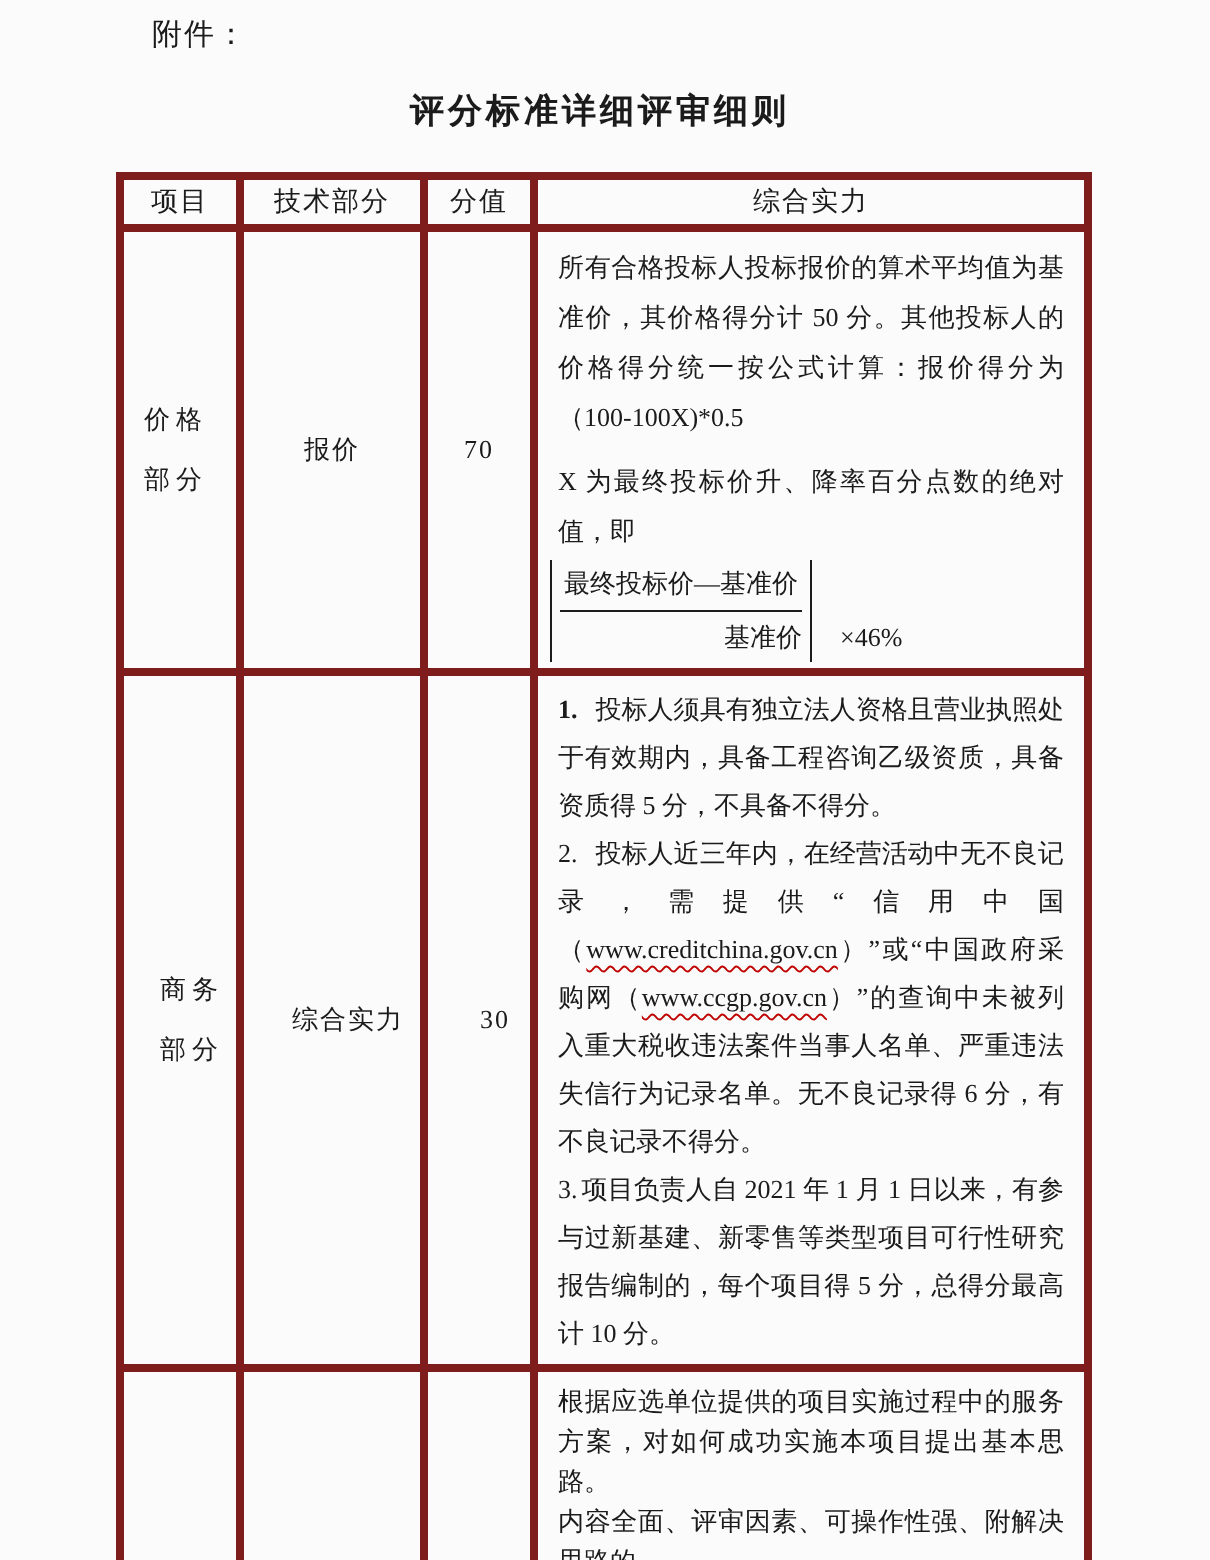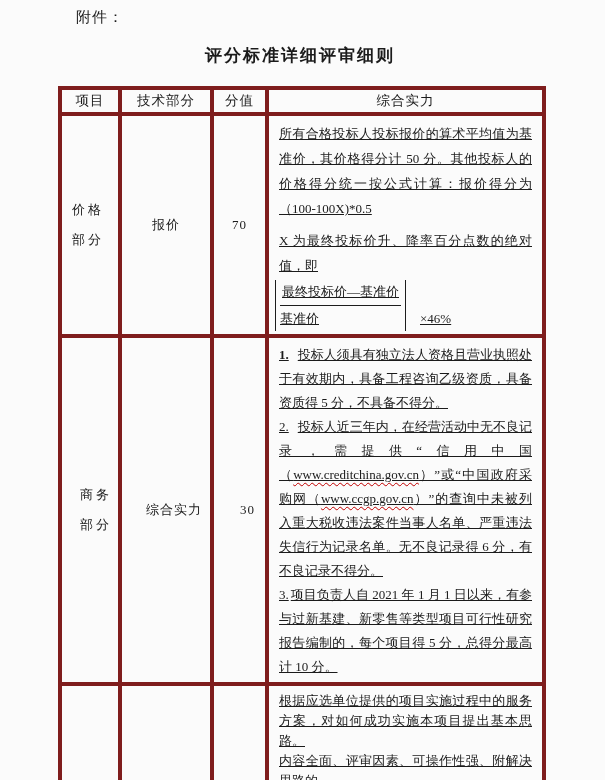--- a/index.html
+++ b/index.html
@@ -34,21 +34,20 @@
     letter-spacing: 1px;
   }
   .cell-mid { text-align: center; vertical-align: middle; letter-spacing: 1px; }
   .section-inner { width: 36px; margin: 0 auto; line-height: 2.3; letter-spacing: 3px; text-align: left; }
   .row-price  > td { height: 170px; }
   .row-biz    > td { height: 319px; padding-left: 16px; }
   .row-tech   > td { height: 176px; }
   td.criteria {
     vertical-align: top; text-align: justify;
     padding: 5px 10px 3px 10px;
-    text-decoration: underline;
   }
   td.criteria p { margin: 0; }
   .lh-wide p  { line-height: 25px; }
   .row-biz td.criteria p { line-height: 24px; }
   .row-tech td.criteria p { line-height: 20px; }
   .p-gap { margin-top: 7px !important; }
   .pnum { font-weight: bold; margin-right: 9px; }
   .pnum2 { margin-right: 9px; }
   .pnum3 { margin-right: 2px; }
   .wavy {
@@ -56,21 +55,21 @@
     text-decoration-style: wavy;
     text-decoration-color: #c00000;
     text-decoration-thickness: 1px;
     text-underline-offset: 3px;
   }
   .formula {
     display: flex; align-items: stretch;
     margin: 2px 0 0 -4px; line-height: 24px;
   }
   .vbar { width: 1px; background: #1c1c1c; }
-  .frac { text-align: left; padding: 0 4px; }
+  .frac { text-align: right; padding: 0 4px; }
   .frac .num { display: block; border-bottom: 1px solid #1c1c1c; padding: 0 2px 1px 2px; }
   .frac .den { display: block; padding-top: 1px; }
   .mult { align-self: flex-end; margin-left: 14px; }
 </style>
 </head>
 <body>
 
 <div class="page">
 
   <div class="attachment">附件：</div>

